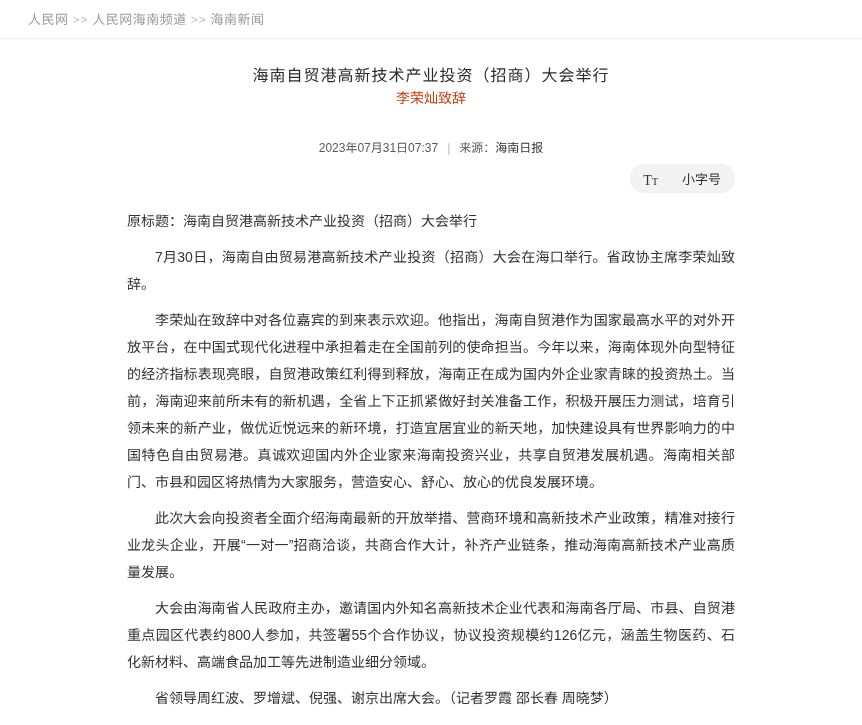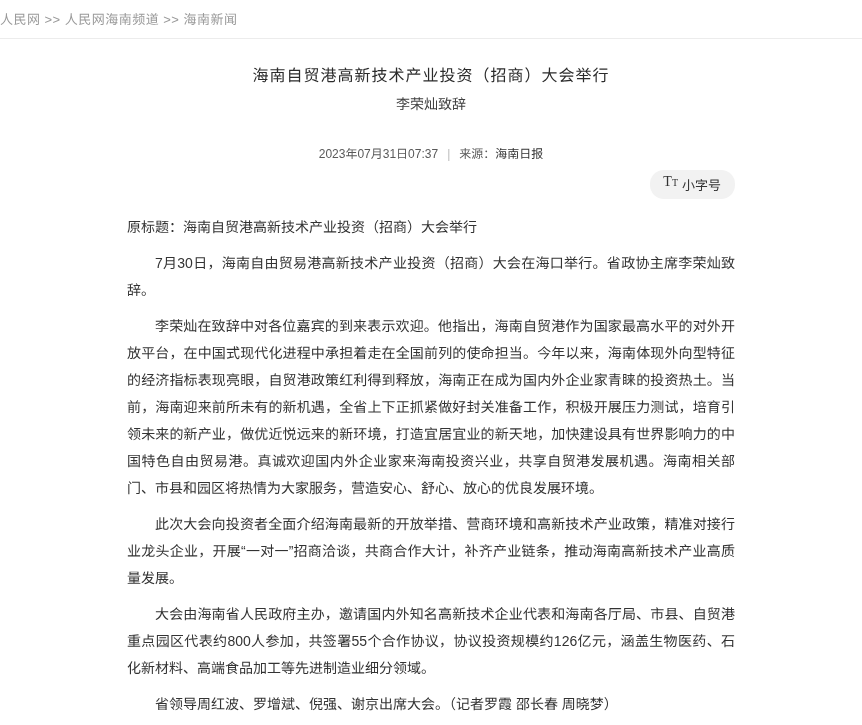--- a/index.html
+++ b/index.html
@@ -11,24 +11,25 @@
   }
   .page {
     width: 862px;
     height: 725px;
     background: #ffffff;
     overflow: hidden;
     position: relative;
   }
   
   .breadcrumb {
-    padding: 9px 14px 10px 0;
+    padding: 9px 14px 10px 28px;
     font-size: 13px;
     color: #9a9a9a;
     letter-spacing: 0.5px;
+    font-family: Liberation Serif, serif;
   }
   .breadcrumb a {
     color: #9a9a9a;
     text-decoration: none;
     cursor: pointer;
   }
   .breadcrumb .crumb-sep {
     margin: 0 4px;
     color: #9a9a9a;
   }
@@ -44,24 +45,24 @@
   .article-title {
     margin: 27px 0 0 0;
     font-size: 16px;
     font-weight: 400;
     color: #2b2b2b;
     text-align: center;
     line-height: 1.3;
     letter-spacing: 1px;
   }
   .article-subtitle {
-    margin-top: 6px;
+    margin-top: 0;
     text-align: center;
     font-size: 14px;
-    color: #404040;
+    color: #c2410c;
   }
   .article-meta {
     margin-top: 31px;
     text-align: center;
     font-size: 12px;
     color: #595959;
   }
   .article-meta .meta-sep {
     margin: 0 9px;
     color: #bbbbbb;
@@ -70,22 +71,22 @@
     color: #333333;
   }
   
   .toolbar {
     margin-top: 9px;
     height: 27px;
     text-align: right;
   }
   .font-size-btn {
     display: inline-flex;
-    align-items: flex-start;
-    gap: 4px;
+    align-items: flex-end;
+    gap: 24px;
     background: #f2f2f2;
     border: none;
     border-radius: 14px;
     padding: 5px 14px 5px 13px;
     font-size: 13px;
     color: #333333;
     cursor: pointer;
     font-family: "Liberation Sans", "DejaVu Sans", sans-serif;
   }
   .tt-icon {

